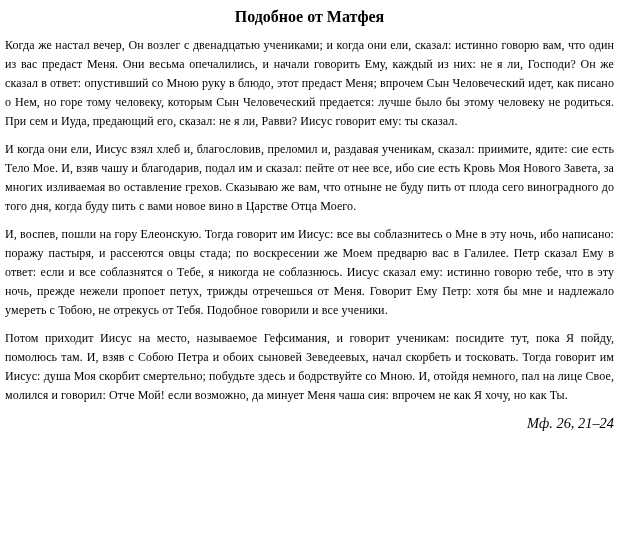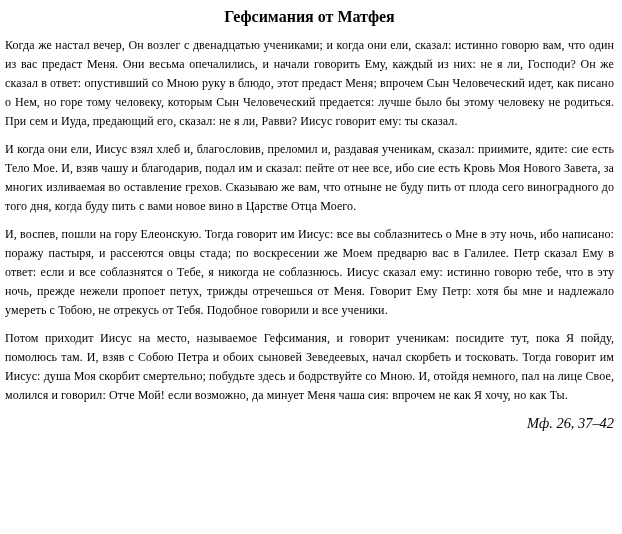--- a/index.html
+++ b/index.html
@@ -40,24 +40,24 @@
     font-size: 14.4px;
     line-height: 19px;
     font-style: italic;
     text-align: right;
   }
 </style>
 </head>
 <body>
 
 <main class="page">
-  <h1 class="doc-title">Гефсимания от Матфея</h1>
+  <h1 class="doc-title">Подобное от Матфея</h1>
 
   <p class="para">Когда же настал вечер, Он возлег с двенадцатью учениками; и когда они ели, сказал: истинно говорю вам, что один из вас предаст Меня. Они весьма опечалились, и начали говорить Ему, каждый из них: не я ли, Господи? Он же сказал в ответ: опустивший со Мною руку в блюдо, этот предаст Меня; впрочем Сын Человеческий идет, как писано о Нем, но горе тому человеку, которым Сын Человеческий предается: лучше было бы этому человеку не родиться. При сем и Иуда, предающий его, сказал: не я ли, Равви? Иисус говорит ему: ты сказал.</p>
 
   <p class="para">И когда они ели, Иисус взял хлеб и, благословив, преломил и, раздавая ученикам, сказал: приимите, ядите: сие есть Тело Мое. И, взяв чашу и благодарив, подал им и сказал: пейте от нее все, ибо сие есть Кровь Моя Нового Завета, за многих изливаемая во оставление грехов. Сказываю же вам, что отныне не буду пить от плода сего виноградного до того дня, когда буду пить с вами новое вино в Царстве Отца Моего.</p>
 
   <p class="para">И, воспев, пошли на гору Елеонскую. Тогда говорит им Иисус: все вы соблазнитесь о Мне в эту ночь, ибо написано: поражу пастыря, и рассеются овцы стада; по воскресении же Моем предварю вас в Галилее. Петр сказал Ему в ответ: если и все соблазнятся о Тебе, я никогда не соблазнюсь. Иисус сказал ему: истинно говорю тебе, что в эту ночь, прежде нежели пропоет петух, трижды отречешься от Меня. Говорит Ему Петр: хотя бы мне и надлежало умереть с Тобою, не отрекусь от Тебя. Подобное говорили и все ученики.</p>
 
   <p class="para">Потом приходит Иисус на место, называемое Гефсимания, и говорит ученикам: посидите тут, пока Я пойду, помолюсь там. И, взяв с Собою Петра и обоих сыновей Зеведеевых, начал скорбеть и тосковать. Тогда говорит им Иисус: душа Моя скорбит смертельно; побудьте здесь и бодрствуйте со Мною. И, отойдя немного, пал на лице Свое, молился и говорил: Отче Мой! если возможно, да минует Меня чаша сия: впрочем не как Я хочу, но как Ты.</p>
 
-  <p class="citation">Мф. 26, 37–42</p>
+  <p class="citation">Мф. 26, 21–24</p>
 </main>
 
 </body></html>

